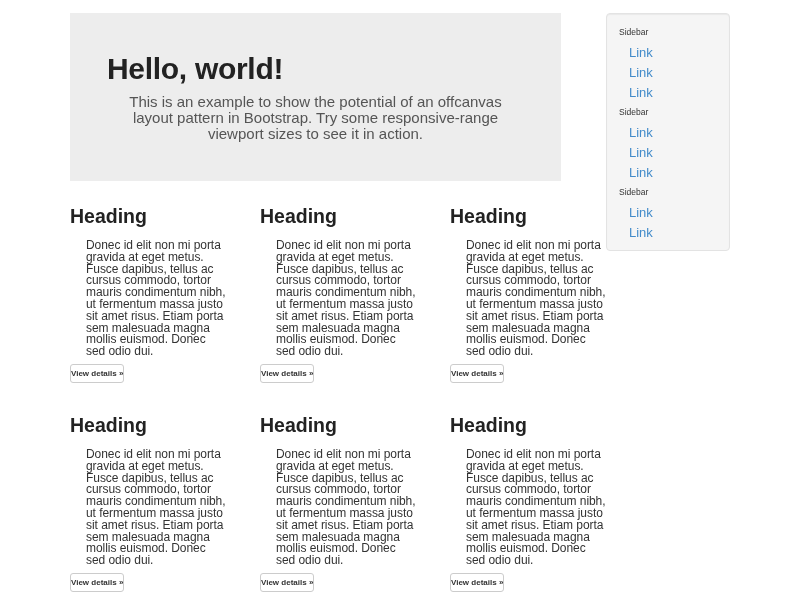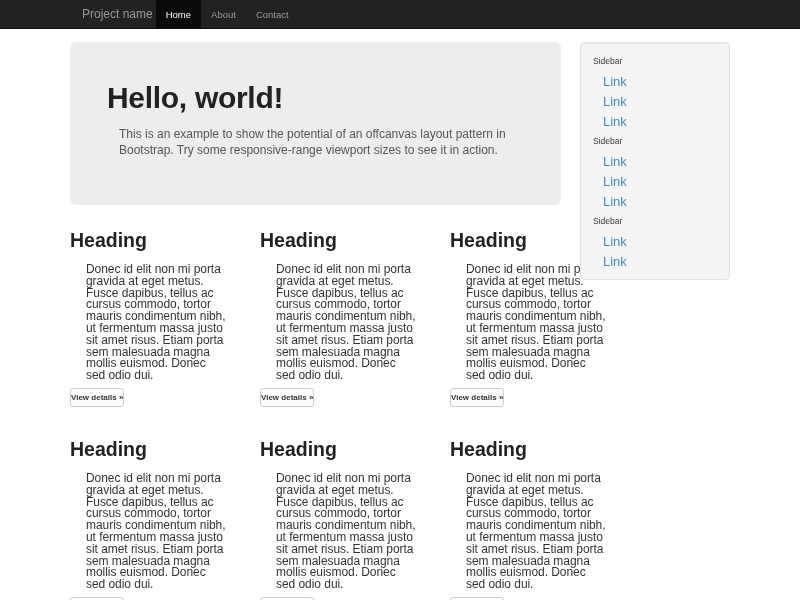--- a/index.html
+++ b/index.html
@@ -58,42 +58,43 @@
 
   
   .container { width: 660px; margin: 0 auto; }
   .main-row {
     display: flex;
     justify-content: space-between;
     align-items: flex-start;
     padding-top: 13px;
   }
   .content-col { width: 491px; }
-  .sidebar-col { width: 150px; }
+  .sidebar-col { width: 124px; }
 
   
   .jumbotron {
     background: #ededed;
-    border-radius: 6px;
+    border-radius: 0;
     padding: 39px 37px 35px 37px;
   }
   .jumbotron h1 {
     margin: 0 0 9px 0;
     font-size: 30px;
     line-height: 33px;
     font-weight: bold;
     letter-spacing: -0.3px;
     color: #222222;
   }
   .jumbotron p {
-    margin: 12px;
-    font-size: 12px;
+    margin: 4px;
+    font-size: 15px;
     line-height: 16px;
     color: #555555;
     max-width: 430px;
+    text-align: center;
   }
 
   
   .cards-grid {
     display: grid;
     grid-template-columns: repeat(3, 158px);
     column-gap: 8px;
     row-gap: 14px;
     margin-top: 25px;
     gap: 32px;
@@ -159,36 +160,20 @@
     margin: 0;
     font-size: 9px;
     color: #444444;
   }
 </style>
 </head>
 <body>
 
 <div class="screen">
 
-  <nav class="navbar">
-    <div class="navbar-inner">
-      <a href="#" class="brand">Project name</a>
-      <ul class="nav">
-        <li class="active">
-          <a href="#">Home</a>
-        </li>
-        <li>
-          <a href="#">About</a>
-        </li>
-        <li>
-          <a href="#">Contact</a>
-        </li>
-      </ul>
-    </div>
-  </nav>
 
   <div class="container">
     <div class="main-row">
 
       <div class="content-col">
 
         <div class="jumbotron">
           <h1>Hello, world!</h1>
           <p>This is an example to show the potential of an offcanvas layout pattern in Bootstrap. Try some responsive-range viewport sizes to see it in action.</p>
         </div>

